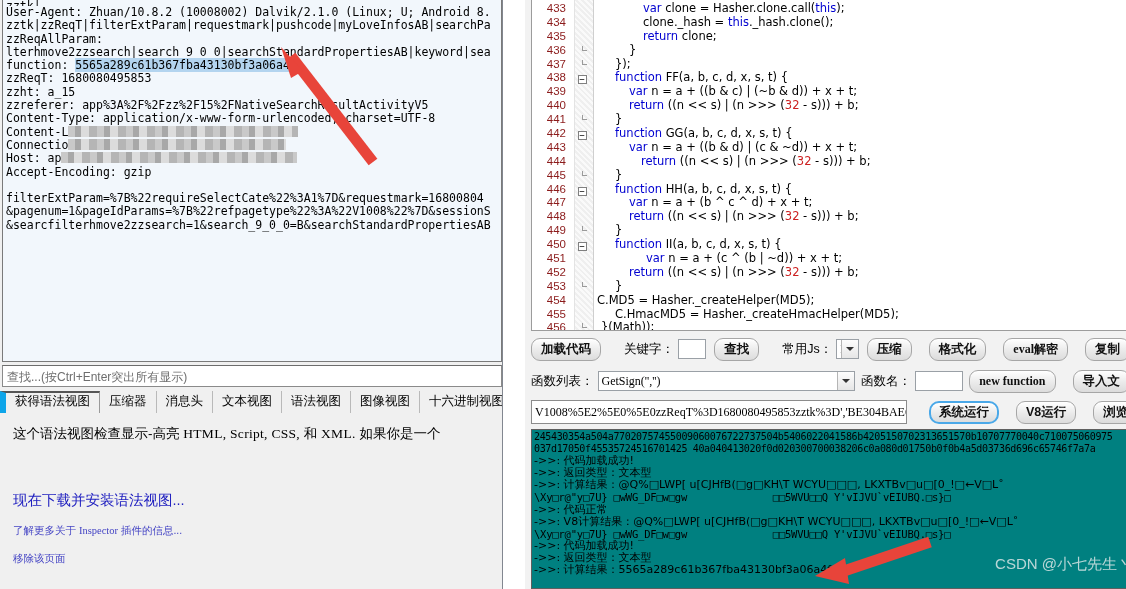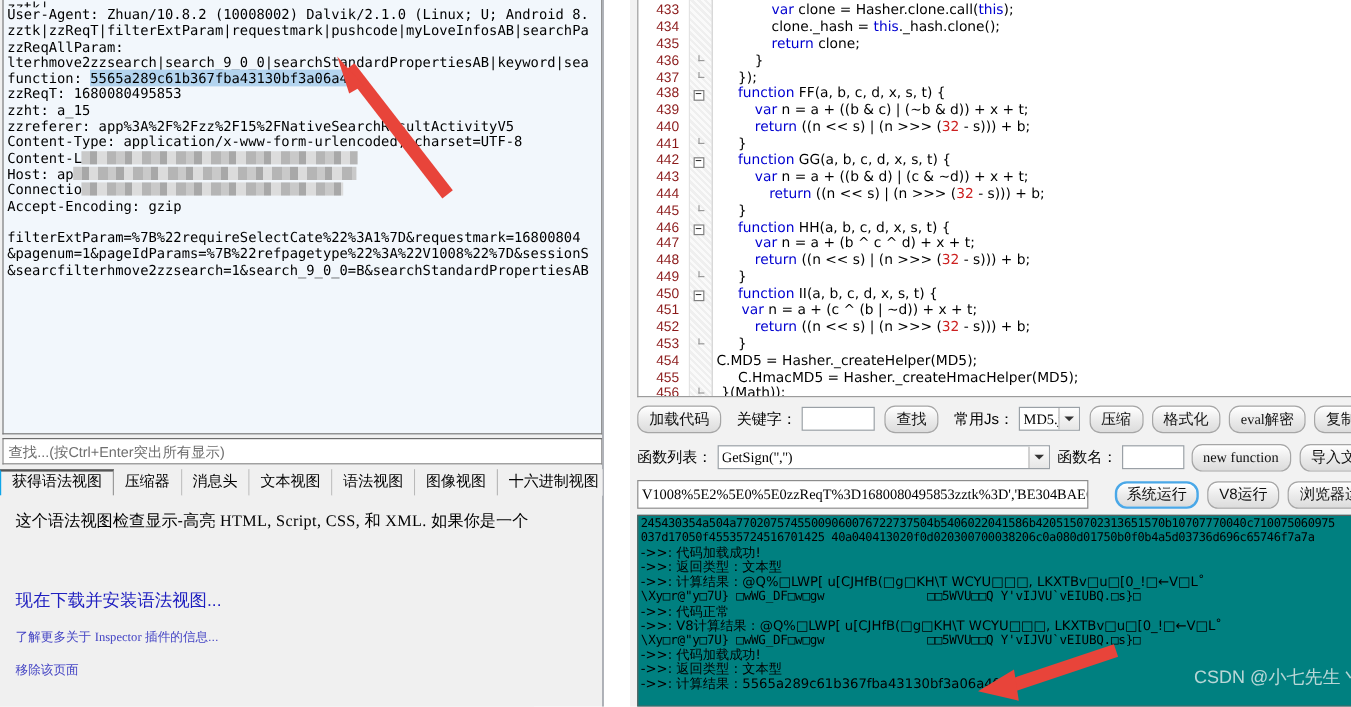--- a/index.html
+++ b/index.html
@@ -87,21 +87,21 @@
     color: #000;
     padding: 2px 9px 2px 9px;
     line-height: 17px;
     white-space: nowrap;
     border-right: 1px solid #b9b9b9;
     background: #f0f0f0;
   }
   .vtab.active {
     background: #f0f0f0;
     border-top: 2px solid #555;
-    border-left: 1px solid #0ea5e9;
+    border-left: 6px solid #0ea5e9;
     border-right: 1px solid #9a9a9a;
     padding-top: 0px;
   }
 
   #syntax-body {
     position: absolute;
     left: 0px; top: 413px;
     width: 445px; height: 176px;
     background: #f0f0f0;
     padding: 12px 0 0 13px;
@@ -231,22 +231,23 @@
   .btn {
     border: 1px solid #a6a6a6;
     border-radius: 9px;
     background: linear-gradient(#ffffff,#eaeaea 55%,#dcdcdc);
     font-family: "Liberation Sans", sans-serif;
     font-size: 12.5px;
     color: #111;
     padding: 2px 9px;
     line-height: 17px;
     white-space: nowrap;
-    margin-right: 7px;
+    margin-right: 17px;
     box-shadow: 0 1px 0 rgba(255,255,255,0.9) inset;
+    font-weight: bold;
   }
   .btn.mono {
     font-family: "Liberation Serif", serif;
     font-size: 12px;
   }
   .btn.focus-blue {
     border: 2px solid #4aa8e8;
     padding: 1px 8px;
     border-radius: 10px;
   }
@@ -366,22 +367,22 @@
           <div class="raw-line">User-Agent: Zhuan/10.8.2 (10008002) Dalvik/2.1.0 (Linux; U; Android 8.</div>
           <div class="raw-line">zztk|zzReqT|filterExtParam|requestmark|pushcode|myLoveInfosAB|searchPa</div>
           <div class="raw-line">zzReqAllParam:</div>
           <div class="raw-line">lterhmove2zzsearch|search_9_0_0|searchStandardPropertiesAB|keyword|sea</div>
           <div class="raw-line"><span>function: </span><span class="hl-sel">5565a289c61b367fba43130bf3a06a4f</span></div>
           <div class="raw-line">zzReqT: 1680080495853</div>
           <div class="raw-line">zzht: a_15</div>
           <div class="raw-line">zzreferer: app%3A%2F%2Fzz%2F15%2FNativeSearchResultActivityV5</div>
           <div class="raw-line">Content-Type: application/x-www-form-urlencoded; charset=UTF-8</div>
           <div class="raw-line"><span>Content-L</span><span class="redact" style="width: 230px;"></span></div>
+          <div class="raw-line"><span>Connectio</span><span class="redact" style="width: 218px;"></span></div>
           <div class="raw-line"><span>Host: ap</span><span class="redact" style="width: 236px;"></span></div>
-          <div class="raw-line"><span>Connectio</span><span class="redact" style="width: 218px;"></span></div>
           <div class="raw-line">Accept-Encoding: gzip</div>
           <div class="raw-line"></div>
           <div class="raw-line">filterExtParam=%7B%22requireSelectCate%22%3A1%7D&amp;requestmark=16800804</div>
           <div class="raw-line">&amp;pagenum=1&amp;pageIdParams=%7B%22refpagetype%22%3A%22V1008%22%7D&amp;sessionS</div>
           <div class="raw-line">&amp;searcfilterhmove2zzsearch=1&amp;search_9_0_0=B&amp;searchStandardPropertiesAB</div>
         </div>
     </div>
 
     <div id="find-bar">查找...(按Ctrl+Enter突出所有显示)</div>
 
@@ -423,21 +424,21 @@
           <div class="code-row"><span class="ln">441</span><span class="fold-col"><span class="fold-end"></span></span><span style="margin-left: 21px;"><span class="txt">}</span></span></div>
           <div class="code-row"><span class="ln">442</span><span class="fold-col"><span class="fold-box">−</span></span><span style="margin-left: 21px;"><span class="kw">function </span><span class="txt">GG(a, b, c, d, x, s, t) {</span></span></div>
           <div class="code-row"><span class="ln">443</span><span class="fold-col"></span><span style="margin-left: 35px;"><span class="kw">var </span><span class="txt">n = a + ((b &amp; d) | (c &amp; ~d)) + x + t;</span></span></div>
           <div class="code-row"><span class="ln">444</span><span class="fold-col"></span><span style="margin-left: 47px;"><span class="kw">return </span><span class="txt">((n &lt;&lt; s) | (n &gt;&gt;&gt; (</span><span class="num">32</span><span class="txt"> - s))) + b;</span></span></div>
           <div class="code-row"><span class="ln">445</span><span class="fold-col"><span class="fold-end"></span></span><span style="margin-left: 21px;"><span class="txt">}</span></span></div>
           <div class="code-row"><span class="ln">446</span><span class="fold-col"><span class="fold-box">−</span></span><span style="margin-left: 21px;"><span class="kw">function </span><span class="txt">HH(a, b, c, d, x, s, t) {</span></span></div>
           <div class="code-row"><span class="ln">447</span><span class="fold-col"></span><span style="margin-left: 35px;"><span class="kw">var </span><span class="txt">n = a + (b ^ c ^ d) + x + t;</span></span></div>
           <div class="code-row"><span class="ln">448</span><span class="fold-col"></span><span style="margin-left: 35px;"><span class="kw">return </span><span class="txt">((n &lt;&lt; s) | (n &gt;&gt;&gt; (</span><span class="num">32</span><span class="txt"> - s))) + b;</span></span></div>
           <div class="code-row"><span class="ln">449</span><span class="fold-col"><span class="fold-end"></span></span><span style="margin-left: 21px;"><span class="txt">}</span></span></div>
           <div class="code-row"><span class="ln">450</span><span class="fold-col"><span class="fold-box">−</span></span><span style="margin-left: 21px;"><span class="kw">function </span><span class="txt">II(a, b, c, d, x, s, t) {</span></span></div>
-          <div class="code-row"><span class="ln">451</span><span class="fold-col"></span><span style="margin-left: 24px;"><span class="kw">var </span><span class="txt">n = a + (c ^ (b | ~d)) + x + t;</span></span></div>
+          <div class="code-row"><span class="ln">451</span><span class="fold-col"></span><span style="margin-left: 52px;"><span class="kw">var </span><span class="txt">n = a + (c ^ (b | ~d)) + x + t;</span></span></div>
           <div class="code-row"><span class="ln">452</span><span class="fold-col"></span><span style="margin-left: 35px;"><span class="kw">return </span><span class="txt">((n &lt;&lt; s) | (n &gt;&gt;&gt; (</span><span class="num">32</span><span class="txt"> - s))) + b;</span></span></div>
           <div class="code-row"><span class="ln">453</span><span class="fold-col"><span class="fold-end"></span></span><span style="margin-left: 21px;"><span class="txt">}</span></span></div>
           <div class="code-row"><span class="ln">454</span><span class="fold-col"></span><span style="margin-left: 3px;"><span class="txt">C.MD5 = Hasher._createHelper(MD5);</span></span></div>
           <div class="code-row"><span class="ln">455</span><span class="fold-col"></span><span style="margin-left: 21px;"><span class="txt">C.HmacMD5 = Hasher._createHmacHelper(MD5);</span></span></div>
           <div class="code-row"><span class="ln">456</span><span class="fold-col"><span class="fold-end"></span></span><span style="margin-left: 7px;"><span class="txt">}(Math));</span></span></div>
         </div>
     </div>
 
     <div id="toolbar">
       <div class="tb-row">

